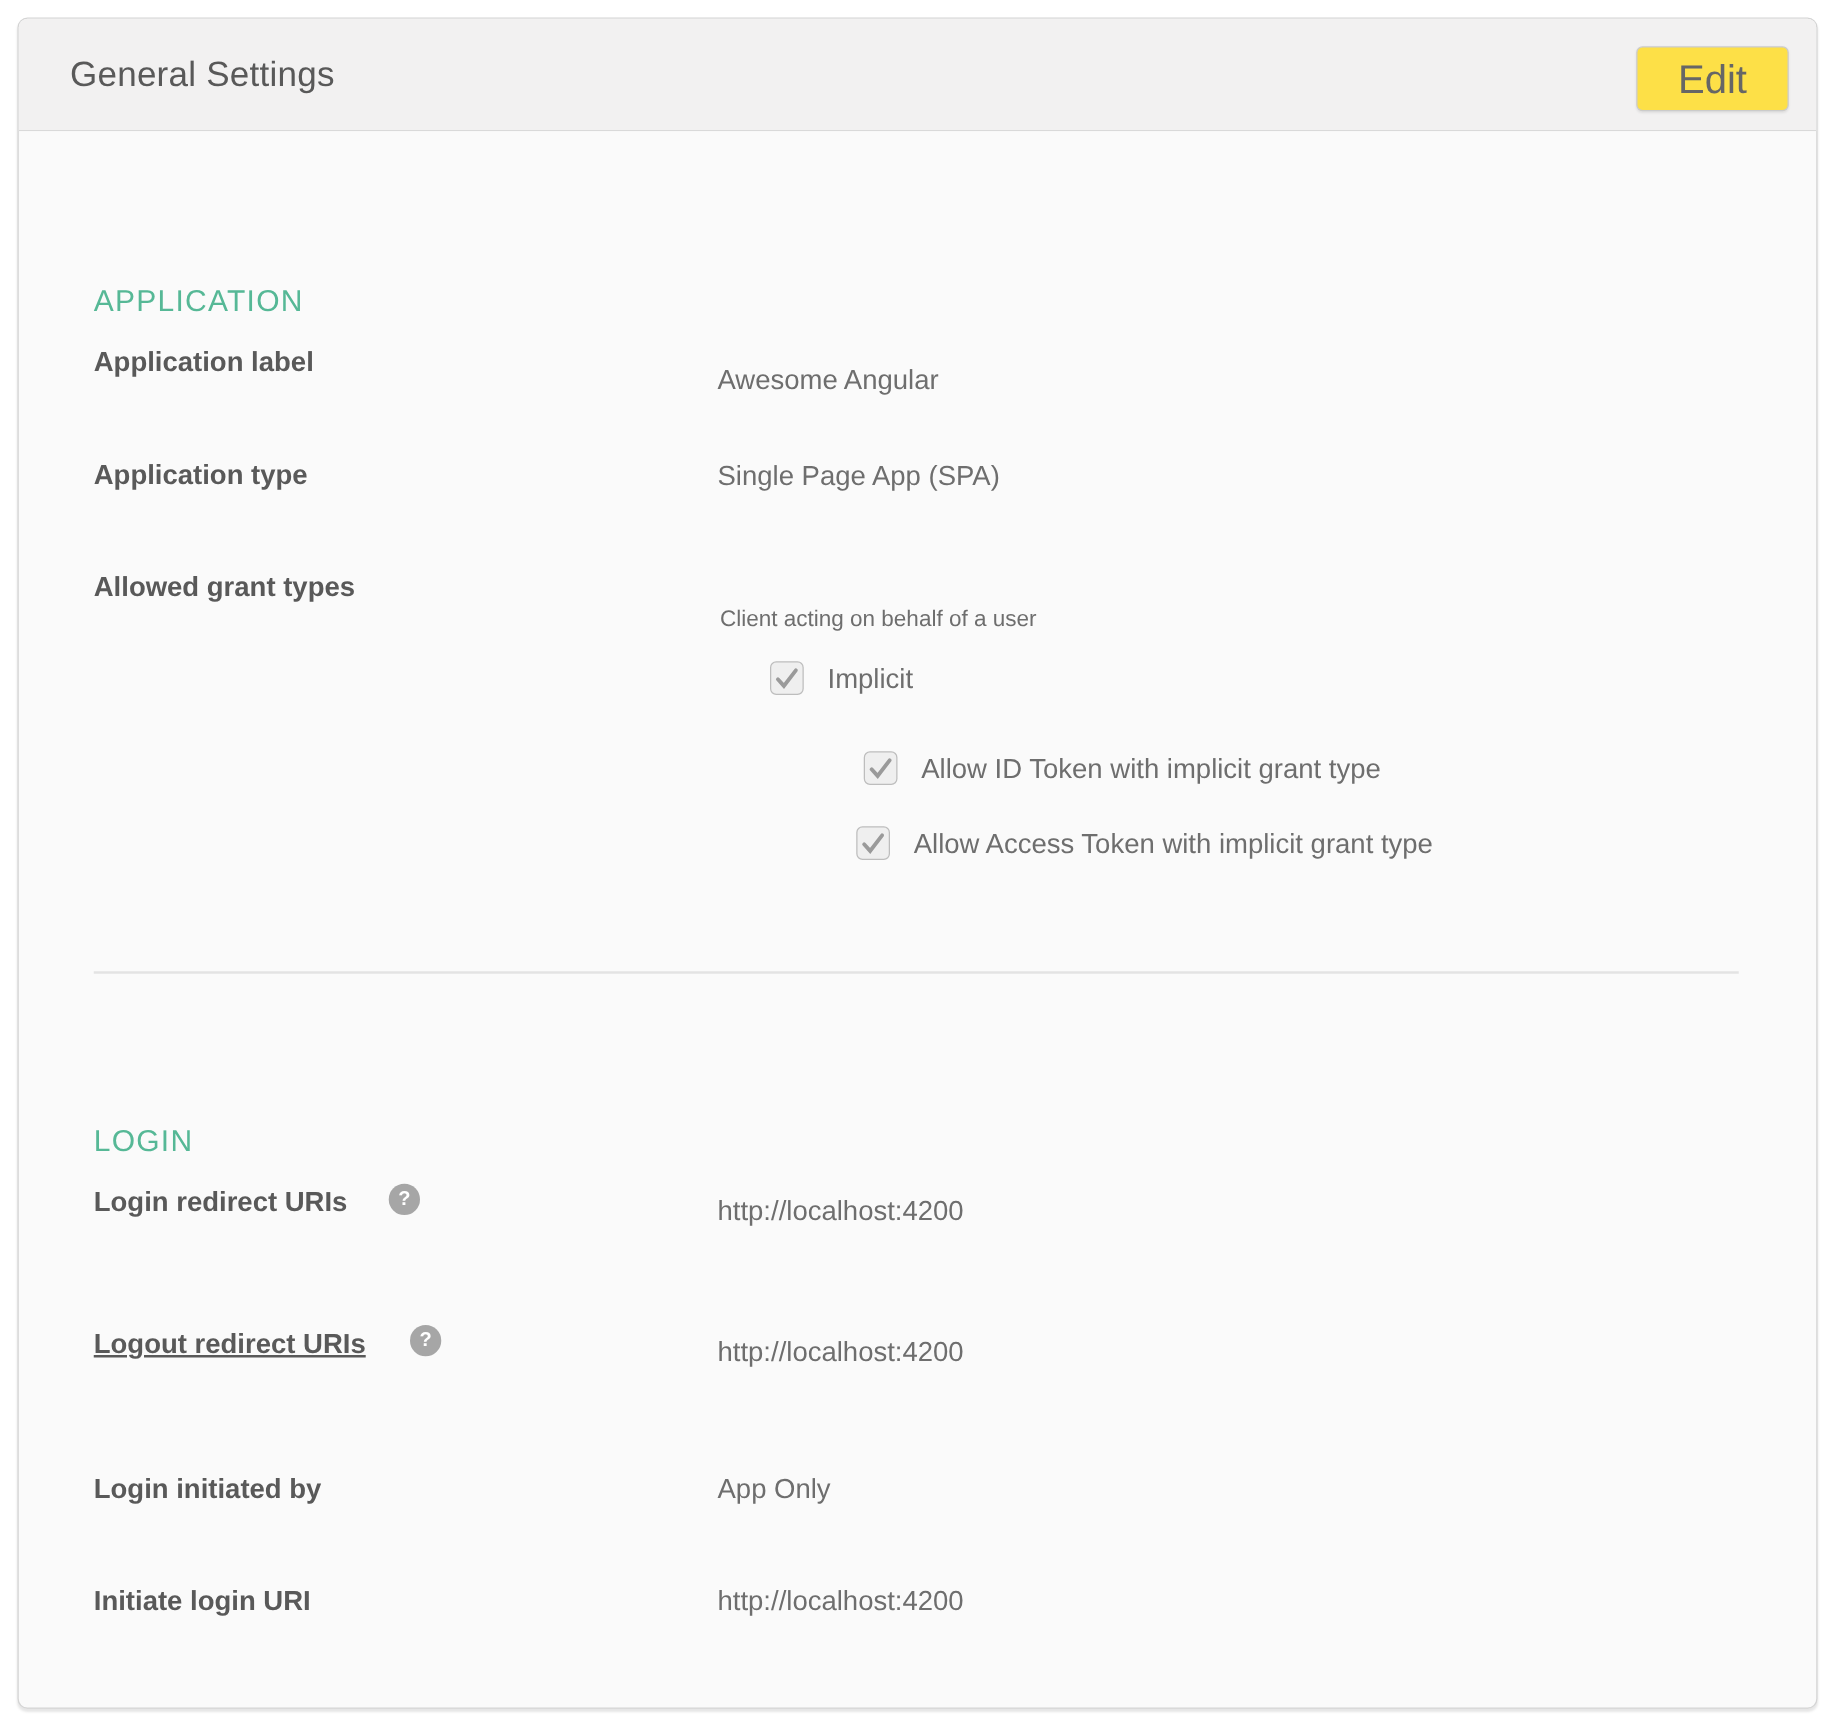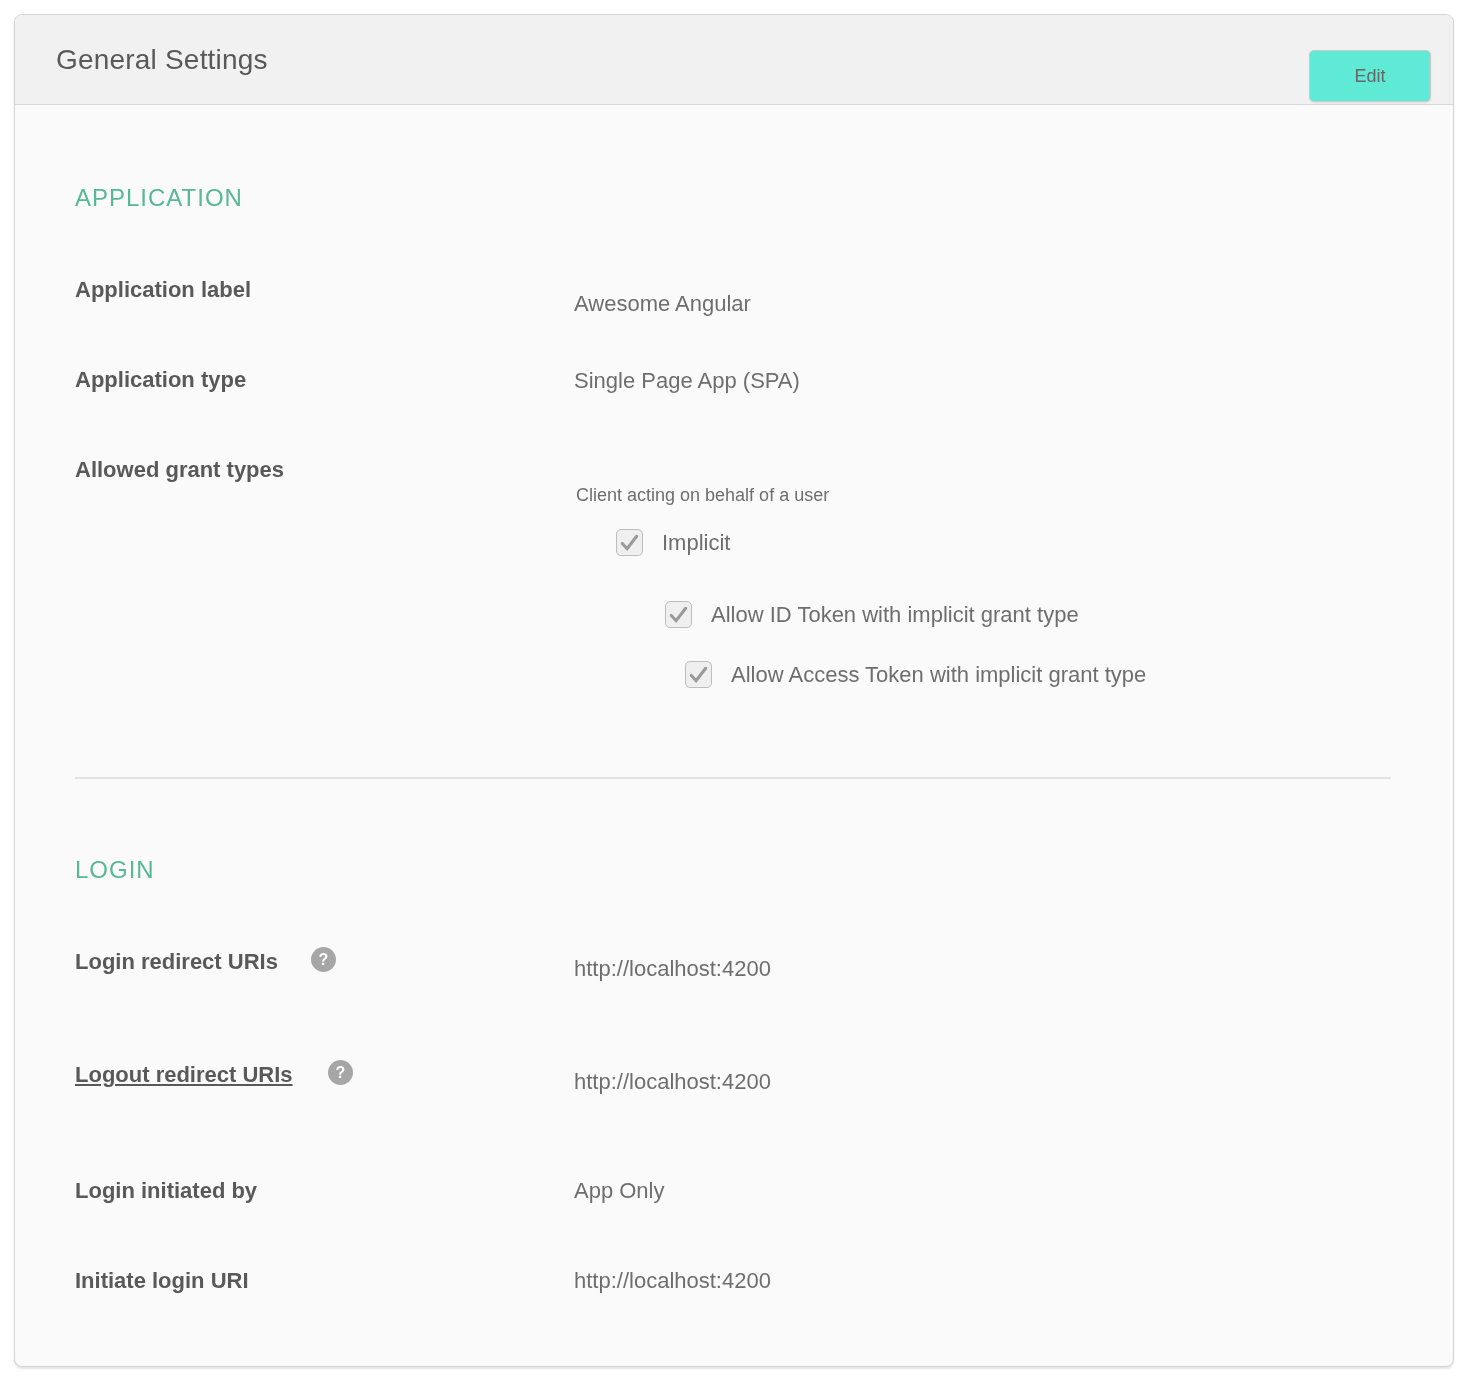--- a/index.html
+++ b/index.html
@@ -22,32 +22,31 @@
     background:#f2f1f1;
     border-bottom:1px solid #d9d9d9;
     border-radius:7px 7px 0 0;
   }
   .card-title {
     position:absolute; left:41px; top:50%; transform:translateY(-50%);
     font-size:28px; color:#595959; letter-spacing:0.2px;
   }
   .edit-btn {
     position:absolute; right:22px; top:22px; width:122px; height:52px;
-    background:#5eead4;
+    background:#fde047;
     border:1px solid #cbcbcb;
     border-radius:5px;
     box-shadow:0 1px 2px rgba(0,0,0,0.08);
     font-family:"Liberation Sans", sans-serif;
-    font-size:18px; color:#666666;
+    font-size:32px; color:#666666;
     cursor:pointer;
-    margin-top:13px;
   }
   .section-heading {
     position:absolute; left:60px;
-    font-size:24px; letter-spacing:1px; color:#56b896; font-weight:400;
+    font-size:24px; letter-spacing:1px; color:#56b896; font-weight:400;margin-top:44px;
   }
   .field-label {
     position:absolute; left:60px;
     font-size:22px; font-weight:bold; color:#595959;
   }
   .field-value {
     position:absolute; left:559px;
     font-size:22px; color:#6e6e6e;
   }
   .group-label {
@@ -109,21 +108,21 @@
       <span class="checkbox">
         <span>
           <svg width="23" height="23" viewBox="0 0 24 24">
               <path d="M4.5 13l5 5.5L19.5 5.5" stroke="#9a9a9a" stroke-width="3.2" fill="none" stroke-linecap="round"></path>
             </svg>
         </span>
       </span>
       <span class="checkbox-label">Implicit</span>
     </div>
 
-    <div class="checkbox-row" style="left:650px; top:586px;">
+    <div class="checkbox-row" style="left:676px; top:586px;">
       <span class="checkbox">
         <span>
           <svg width="23" height="23" viewBox="0 0 24 24">
               <path d="M4.5 13l5 5.5L19.5 5.5" stroke="#9a9a9a" stroke-width="3.2" fill="none" stroke-linecap="round"></path>
             </svg>
         </span>
       </span>
       <span class="checkbox-label">Allow ID Token with implicit grant type</span>
     </div>
 

